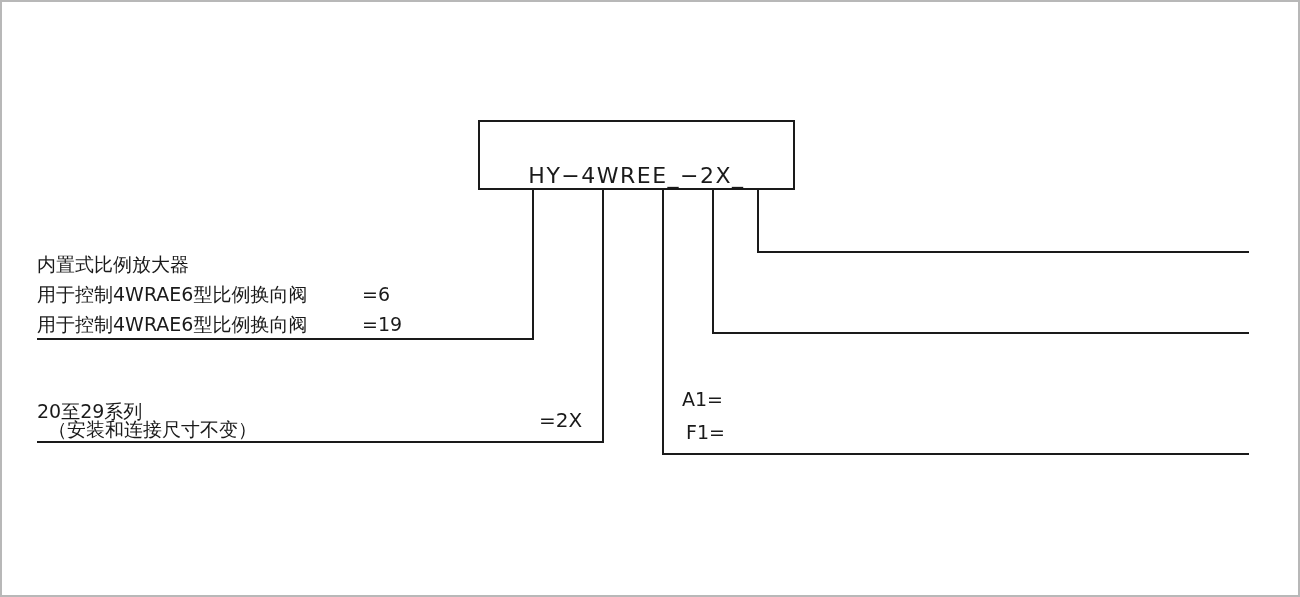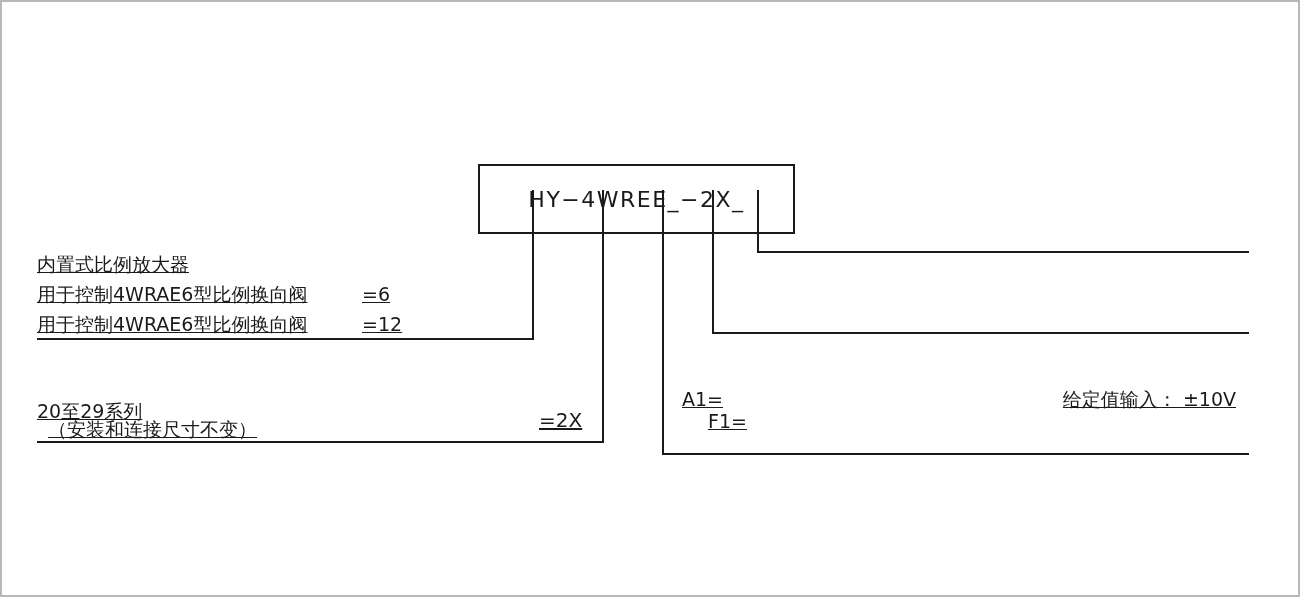--- a/index.html
+++ b/index.html
@@ -22,36 +22,34 @@
 
   .code-box {
     position: absolute;
     left: 476px;
     top: 118px;
     width: 317px;
     height: 70px;
     border: 2px solid #1a1a1a;
     background: #ffffff;
     display: flex;
-    align-items: center;
+    align-items: flex-end;
     justify-content: center;
-    margin-top: 44px;
   }
   .code-text {
     font-size: 22px;
     letter-spacing: 1.5px;
     white-space: pre;
   }
 
   .txt {
     position: absolute;
     font-size: 19px;
     line-height: 30px;
     white-space: nowrap;
-    text-decoration: underline;
   }
   .val { font-size: 19px; }
   .series-val { font-size: 20px; }
   .right-align { text-align: right; }
 
   
   .v1 { left: 530px; top: 188px; height: 150px; }
   .v2 { left: 600px; top: 188px; height: 253px; }
   .v3 { left: 660px; top: 188px; height: 265px; }
   .v4 { left: 710px; top: 188px; height: 144px; }
@@ -84,24 +82,23 @@
   <div class="line h hl1"></div>
   <div class="line h hl2"></div>
   <div class="line h hr3"></div>
 
   <div class="txt" style="left:35px; top:247px;">内置式比例放大器</div>
 
   <div class="txt" style="left:35px; top:277px;">用于控制4WRAE6型比例换向阀</div>
   <div class="txt val" style="left:360px; top:277px;">=6</div>
 
   <div class="txt" style="left:35px; top:307px;">用于控制4WRAE6型比例换向阀</div>
-  <div class="txt val" style="left:360px; top:307px;">=12</div>
+  <div class="txt val" style="left:360px; top:307px;">=19</div>
 
   <div class="txt" style="left:35px; top:382px;margin-top:12px;">20至29系列</div>
   <div class="txt" style="left:46px; top:412px;">（安装和连接尺寸不变）</div>
   <div class="txt series-val" style="left:537px; top:403px;text-align:right;">=2X</div>
 
   <div class="txt" style="left:680px; top:382px;">A1=</div>
-  <div class="txt" style="left:684px; top:404px;margin-left:22px;">F1=</div>
+  <div class="txt" style="left:684px; top:415px;">F1=</div>
 
-  <div class="txt right-align" style="right:62px; top:382px;">给定值输入： ±10V</div>
 
 </div>
 
 </body></html>

